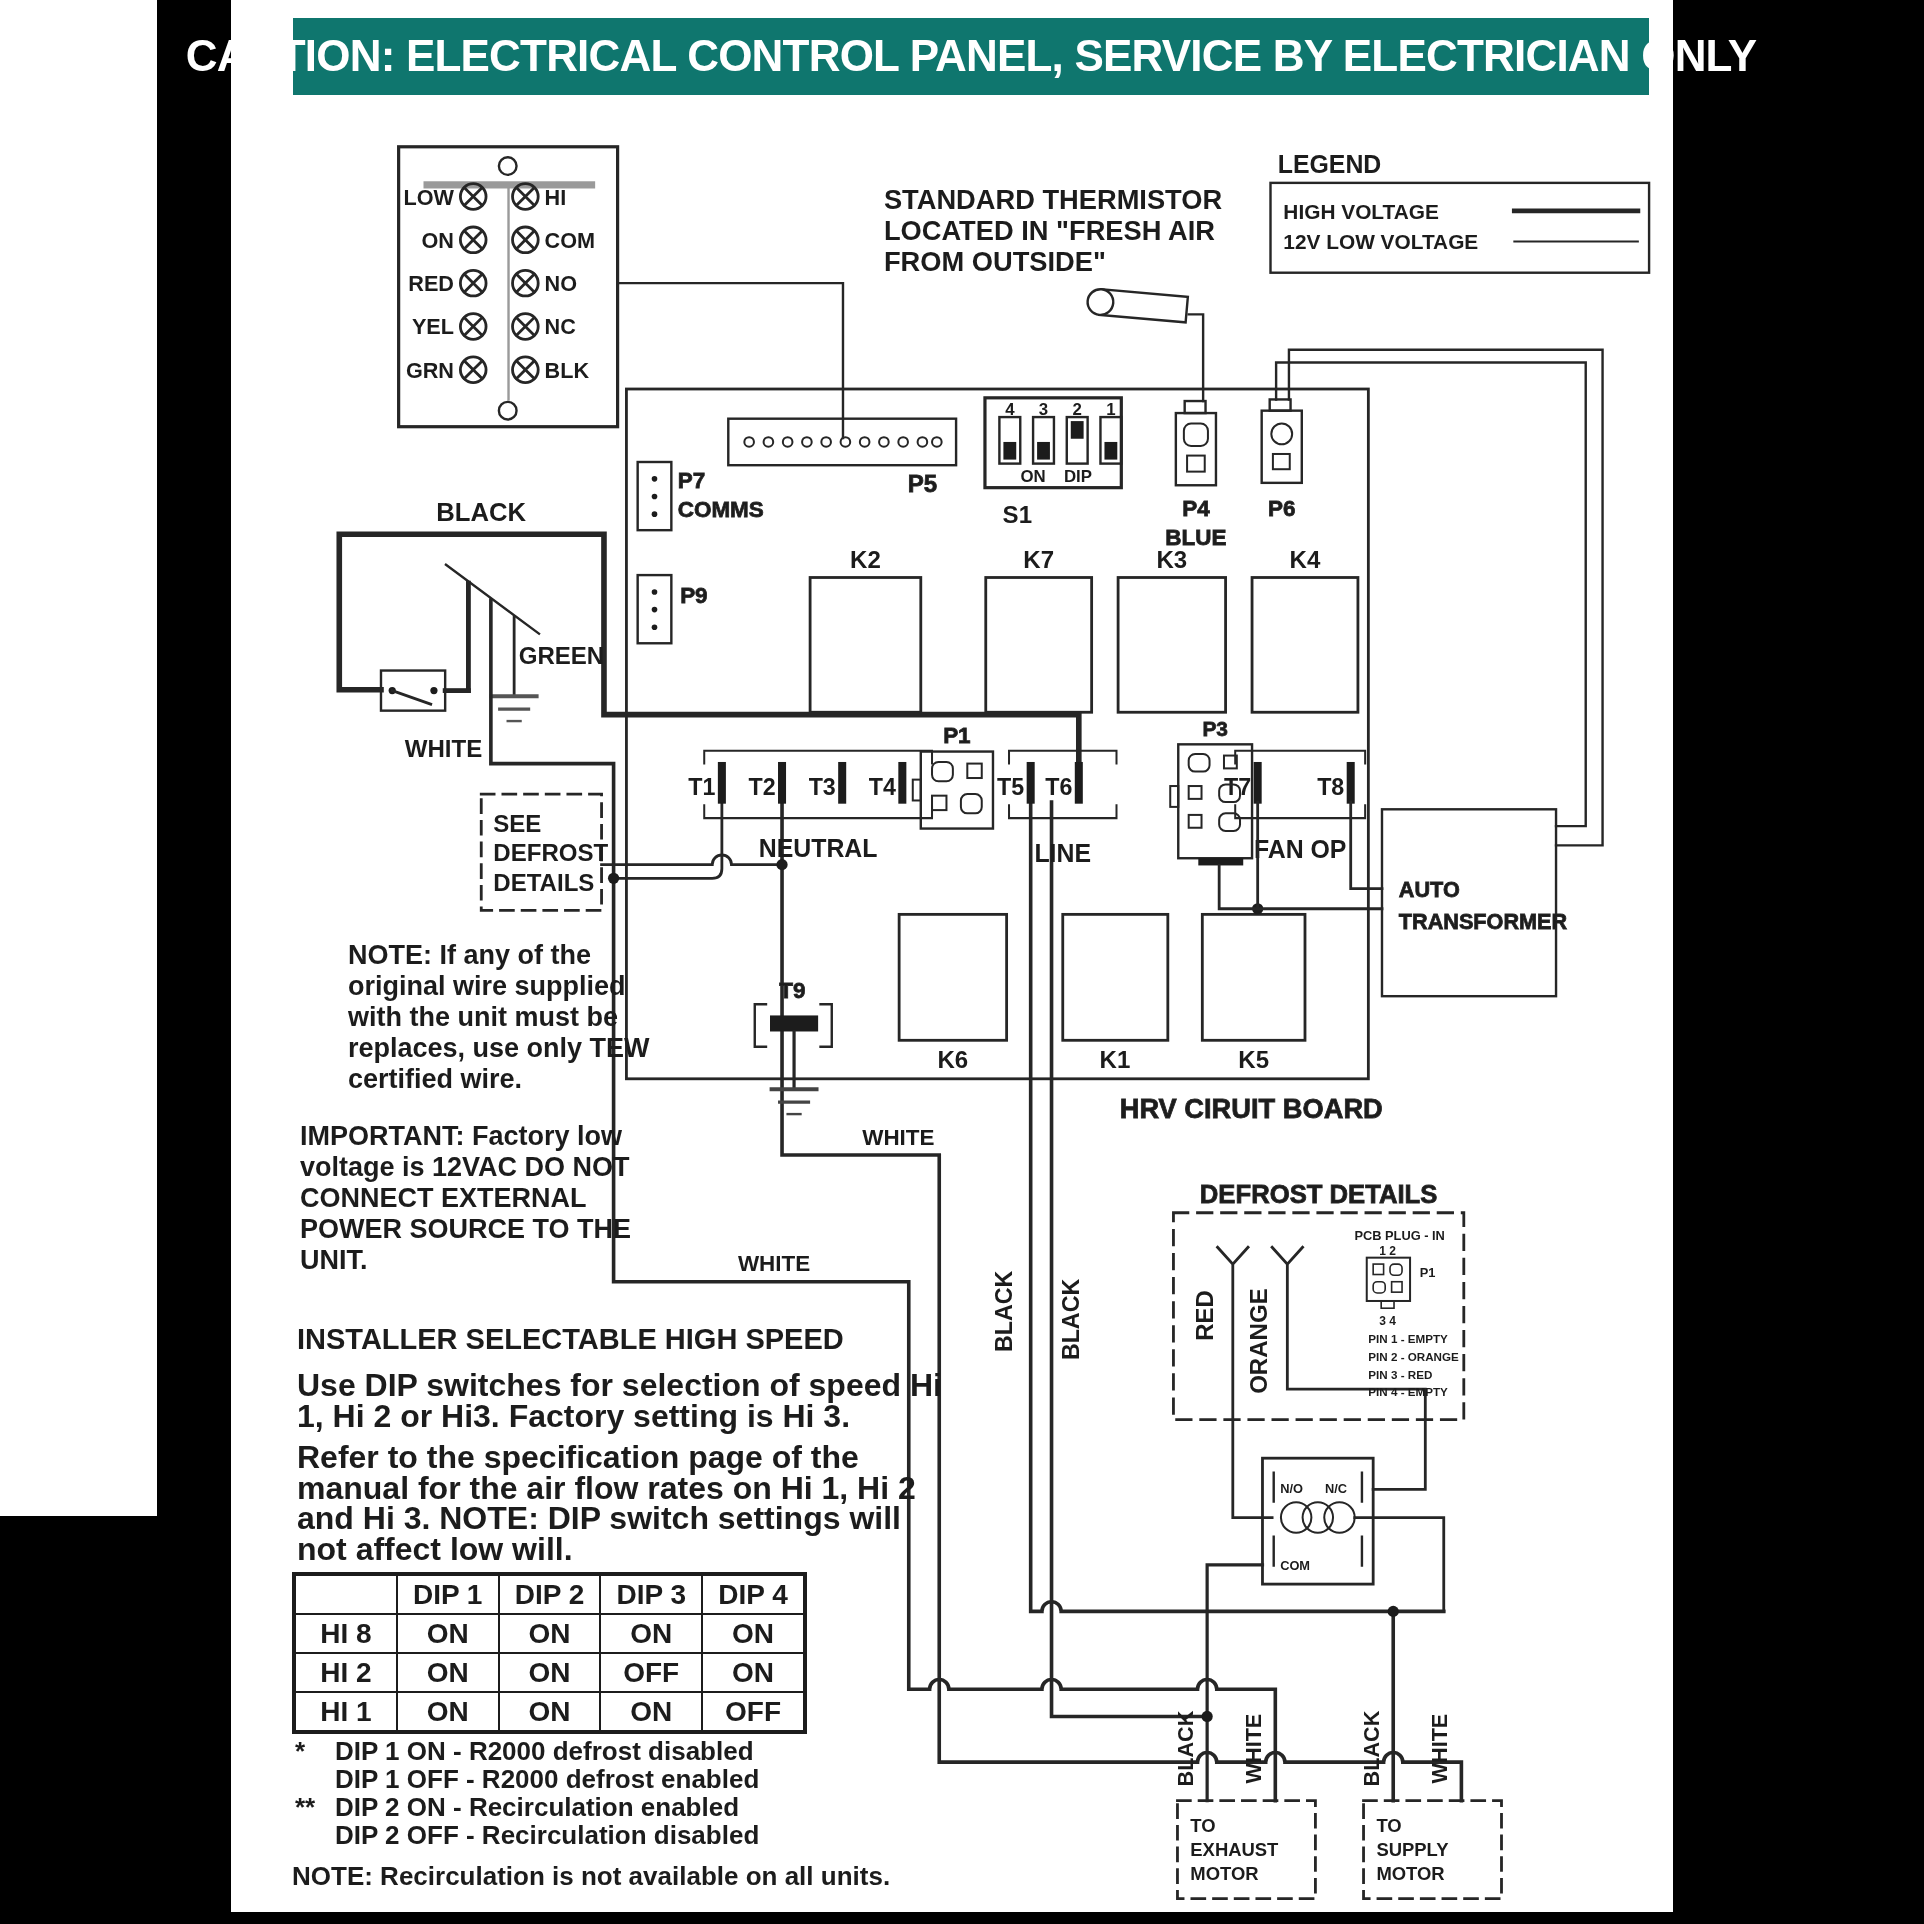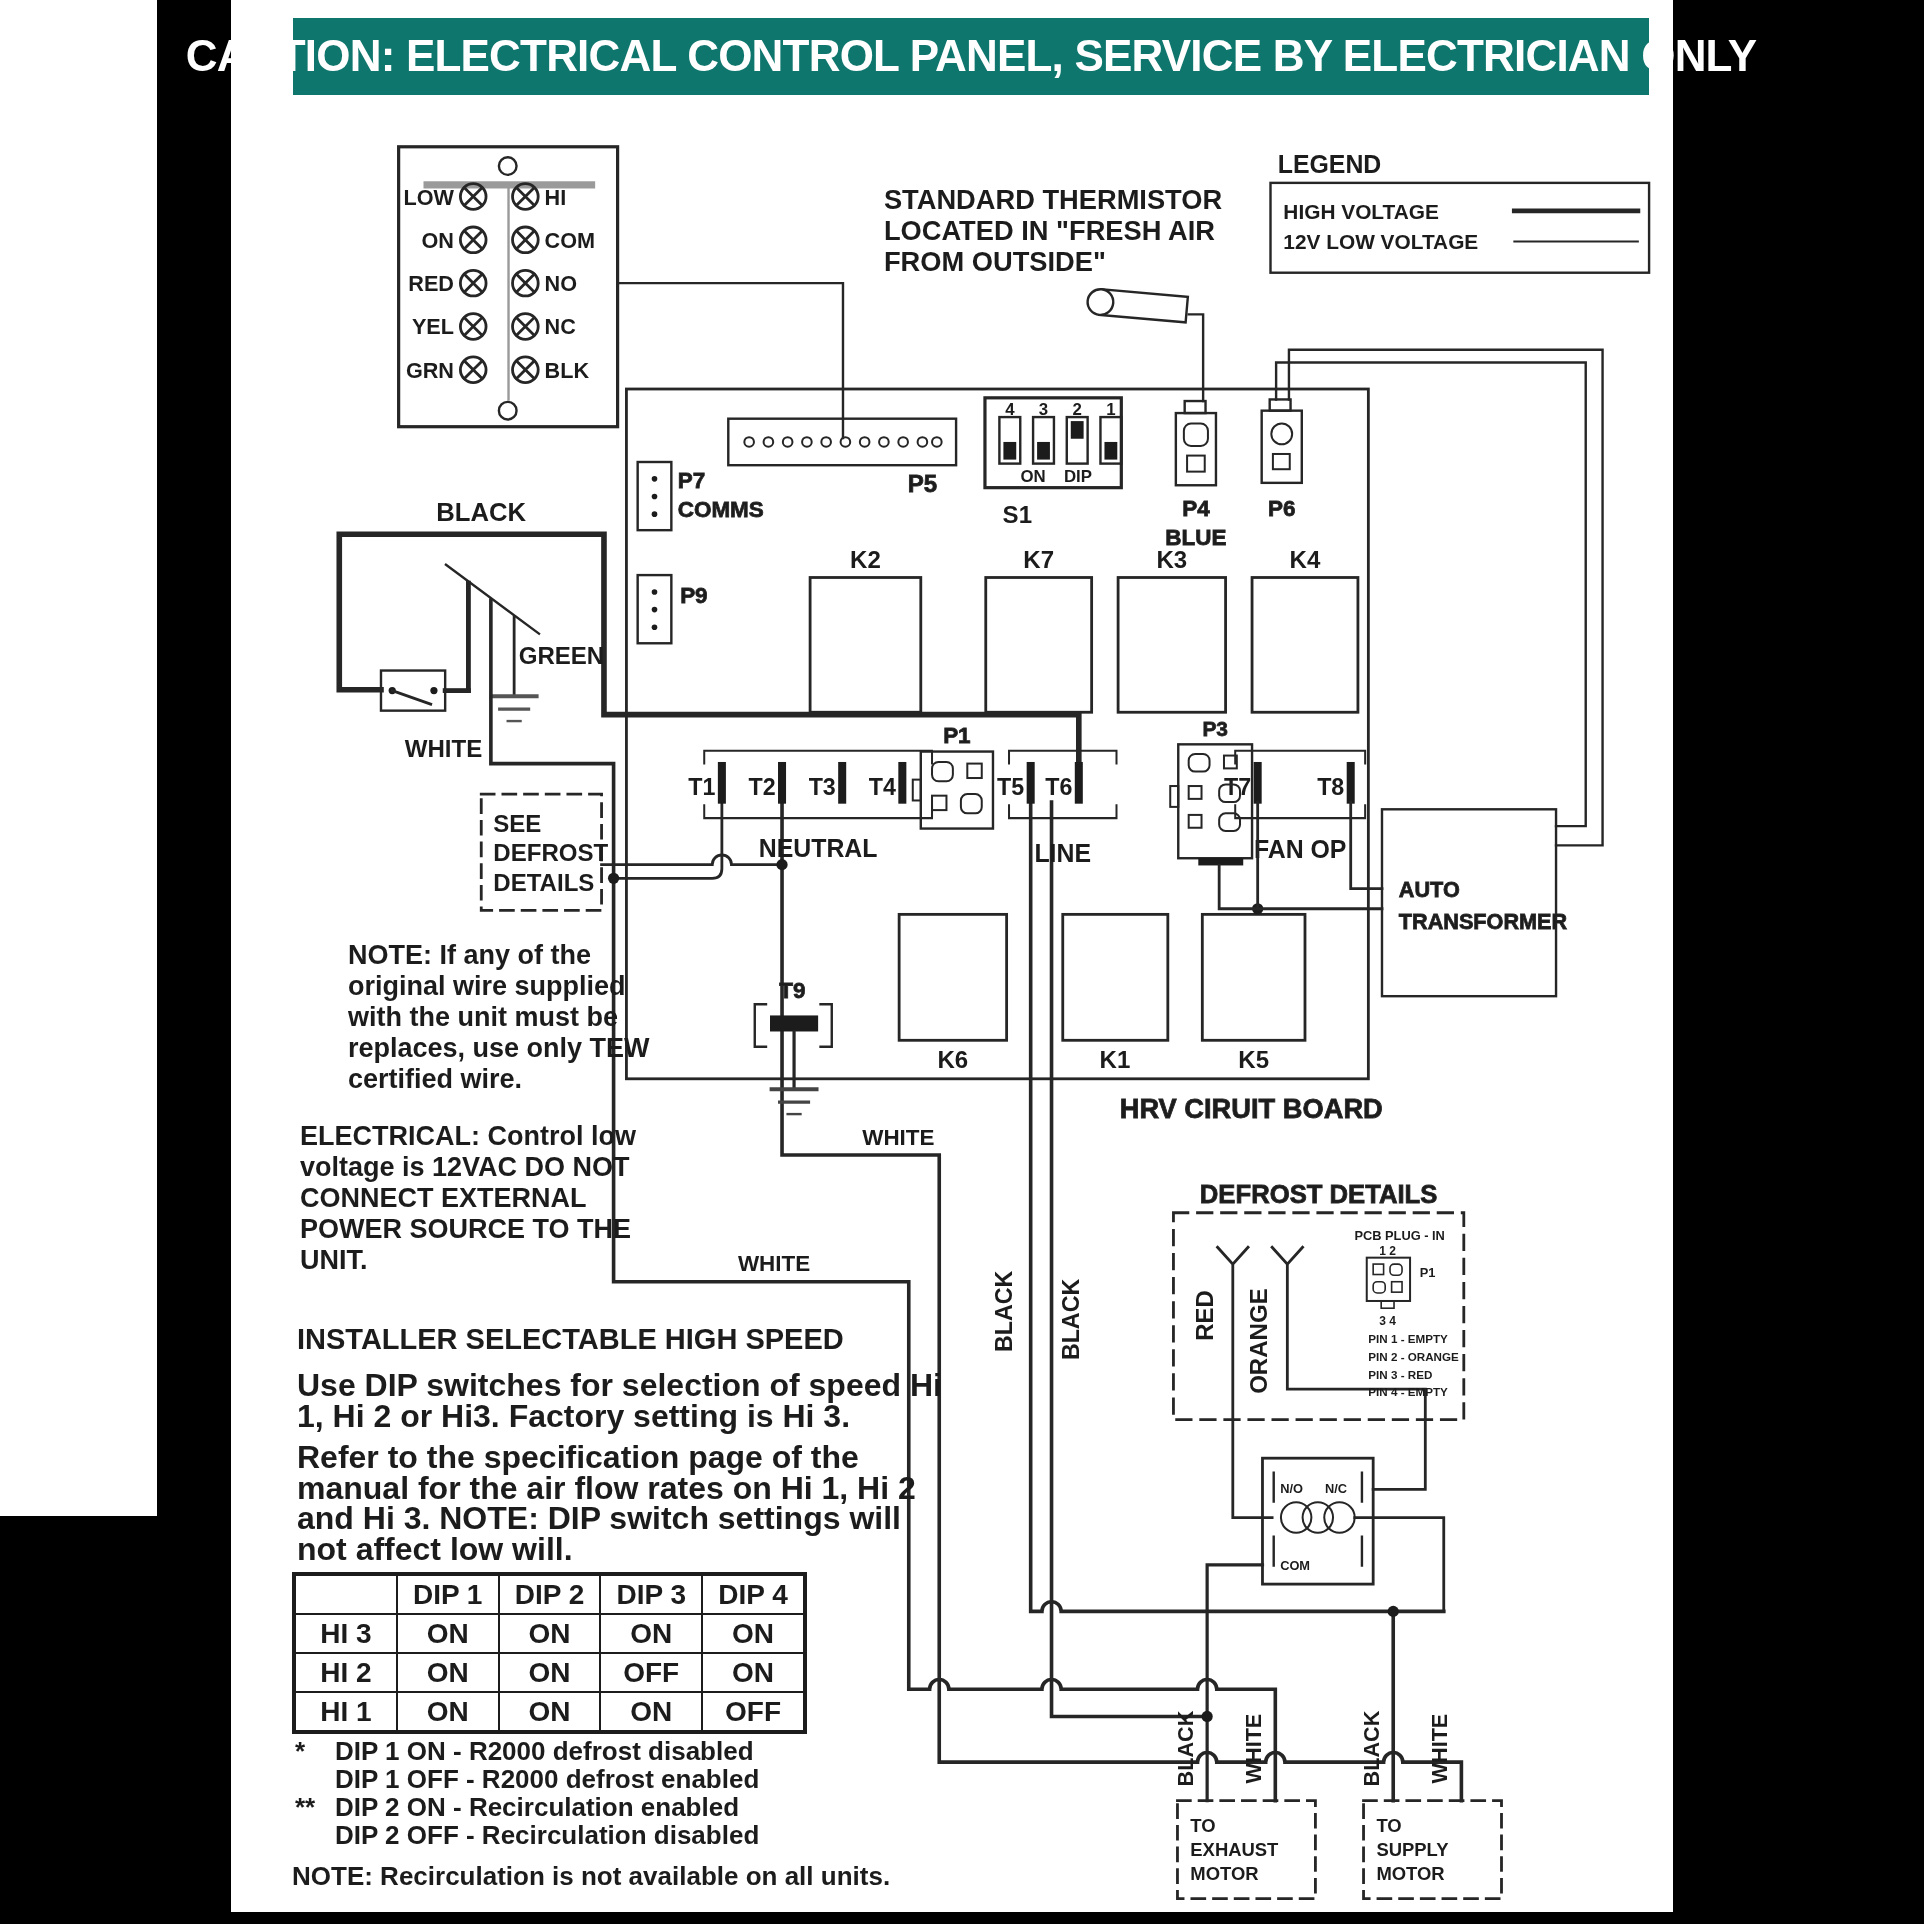--- a/index.html
+++ b/index.html
@@ -424,21 +424,21 @@
 
   <div class="noteblock" style="left:300px;top:940px;margin-left:48px;">
     <div>NOTE: If any of the</div>
     <div>original wire supplied</div>
     <div>with the unit must be</div>
     <div>replaces, use only TEW</div>
     <div>certified wire.</div>
   </div>
 
   <div class="noteblock" style="left:300px;top:1121px;">
-    <div>ELECTRICAL: Control low</div>
+    <div>IMPORTANT: Factory low</div>
     <div>voltage is 12VAC DO NOT</div>
     <div>CONNECT EXTERNAL</div>
     <div>POWER SOURCE TO THE</div>
     <div>UNIT.</div>
   </div>
 
   <div class="title36" style="left:297px;top:1323px;">INSTALLER SELECTABLE HIGH SPEED</div>
 
   <div class="para" style="left:297px;top:1370px;">
     <div>Use DIP switches for selection of speed Hi</div>
@@ -455,21 +455,21 @@
   <table class="dip">
     <tbody>
         <tr>
       <td></td>
       <td>DIP 1</td>
       <td>DIP 2</td>
       <td>DIP 3</td>
       <td>DIP 4</td>
     </tr>
     <tr>
-      <td>HI 3</td>
+      <td>HI 8</td>
       <td>ON</td>
       <td>ON</td>
       <td>ON</td>
       <td>ON</td>
     </tr>
     <tr>
       <td>HI 2</td>
       <td>ON</td>
       <td>ON</td>
       <td>OFF</td>

